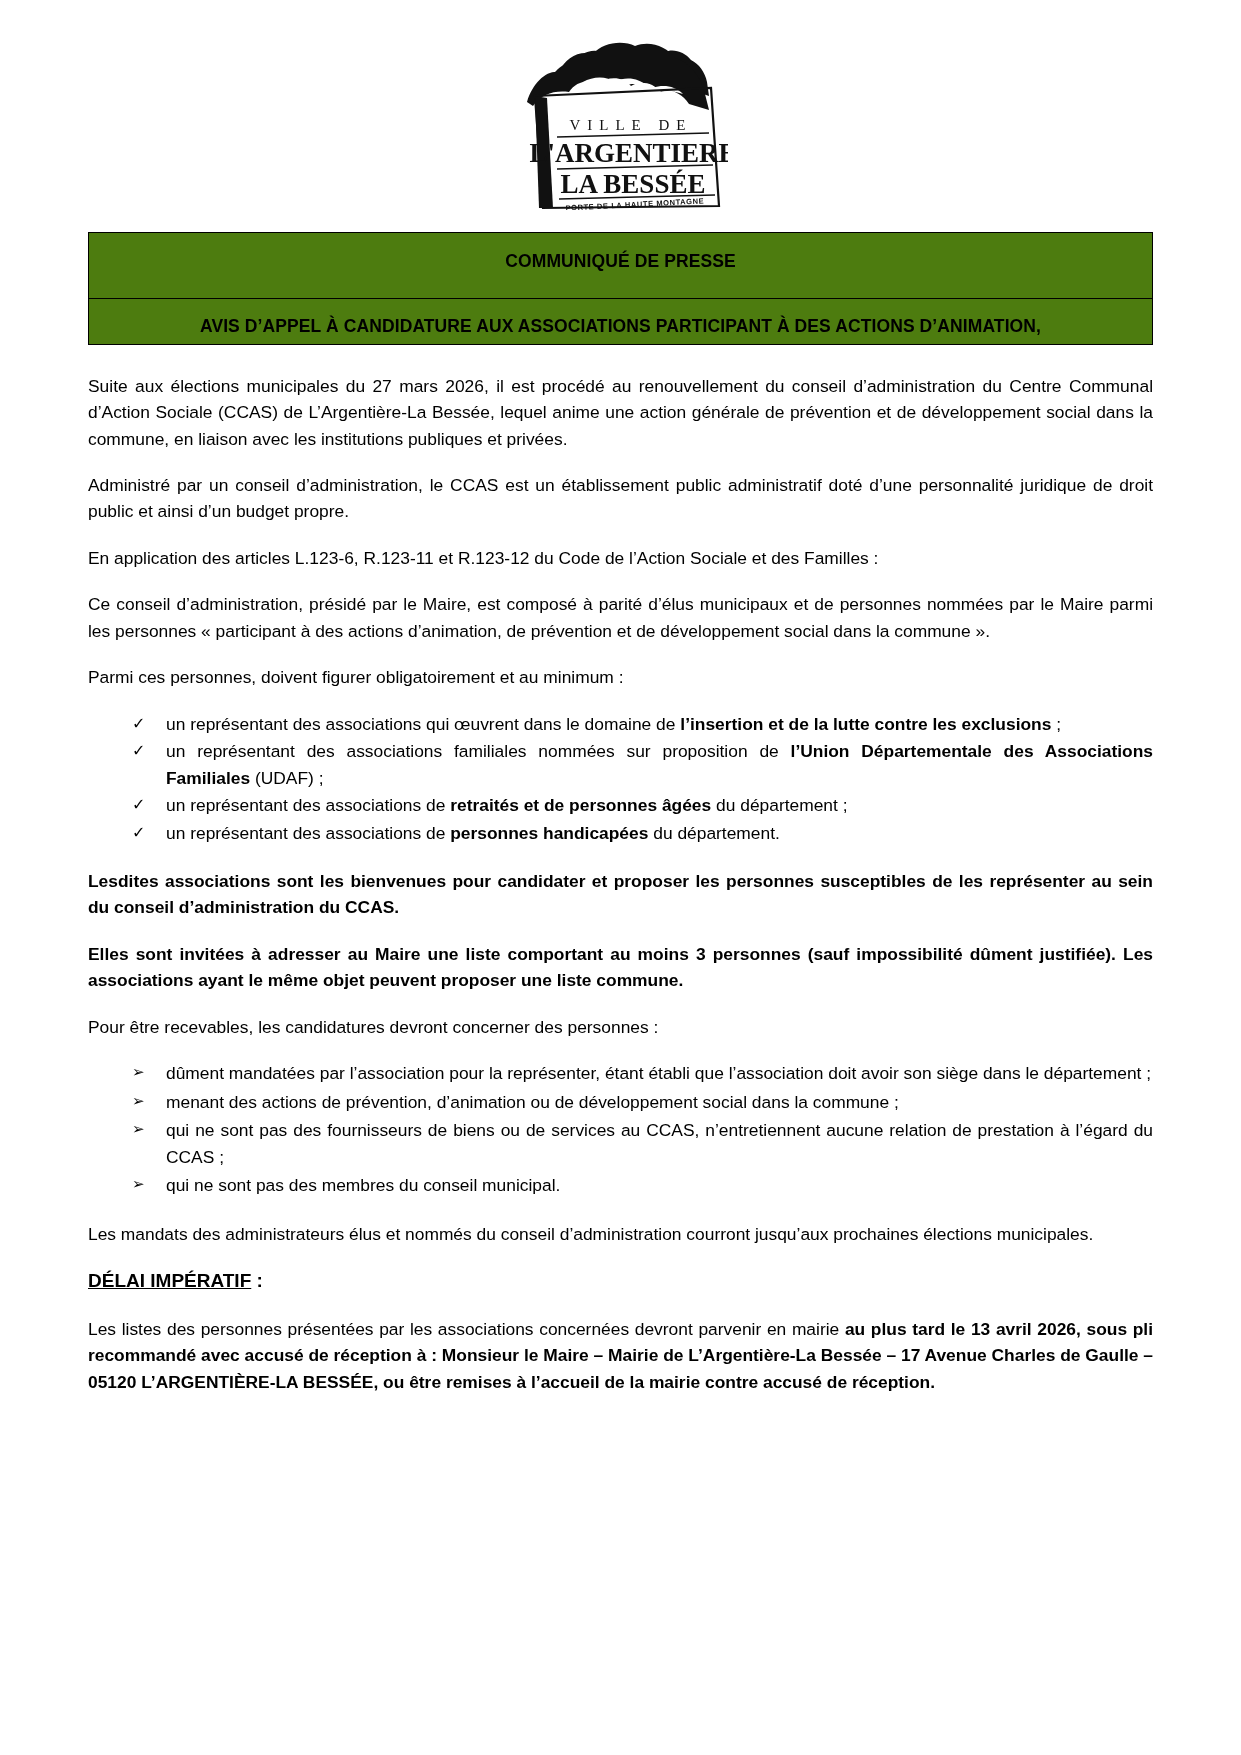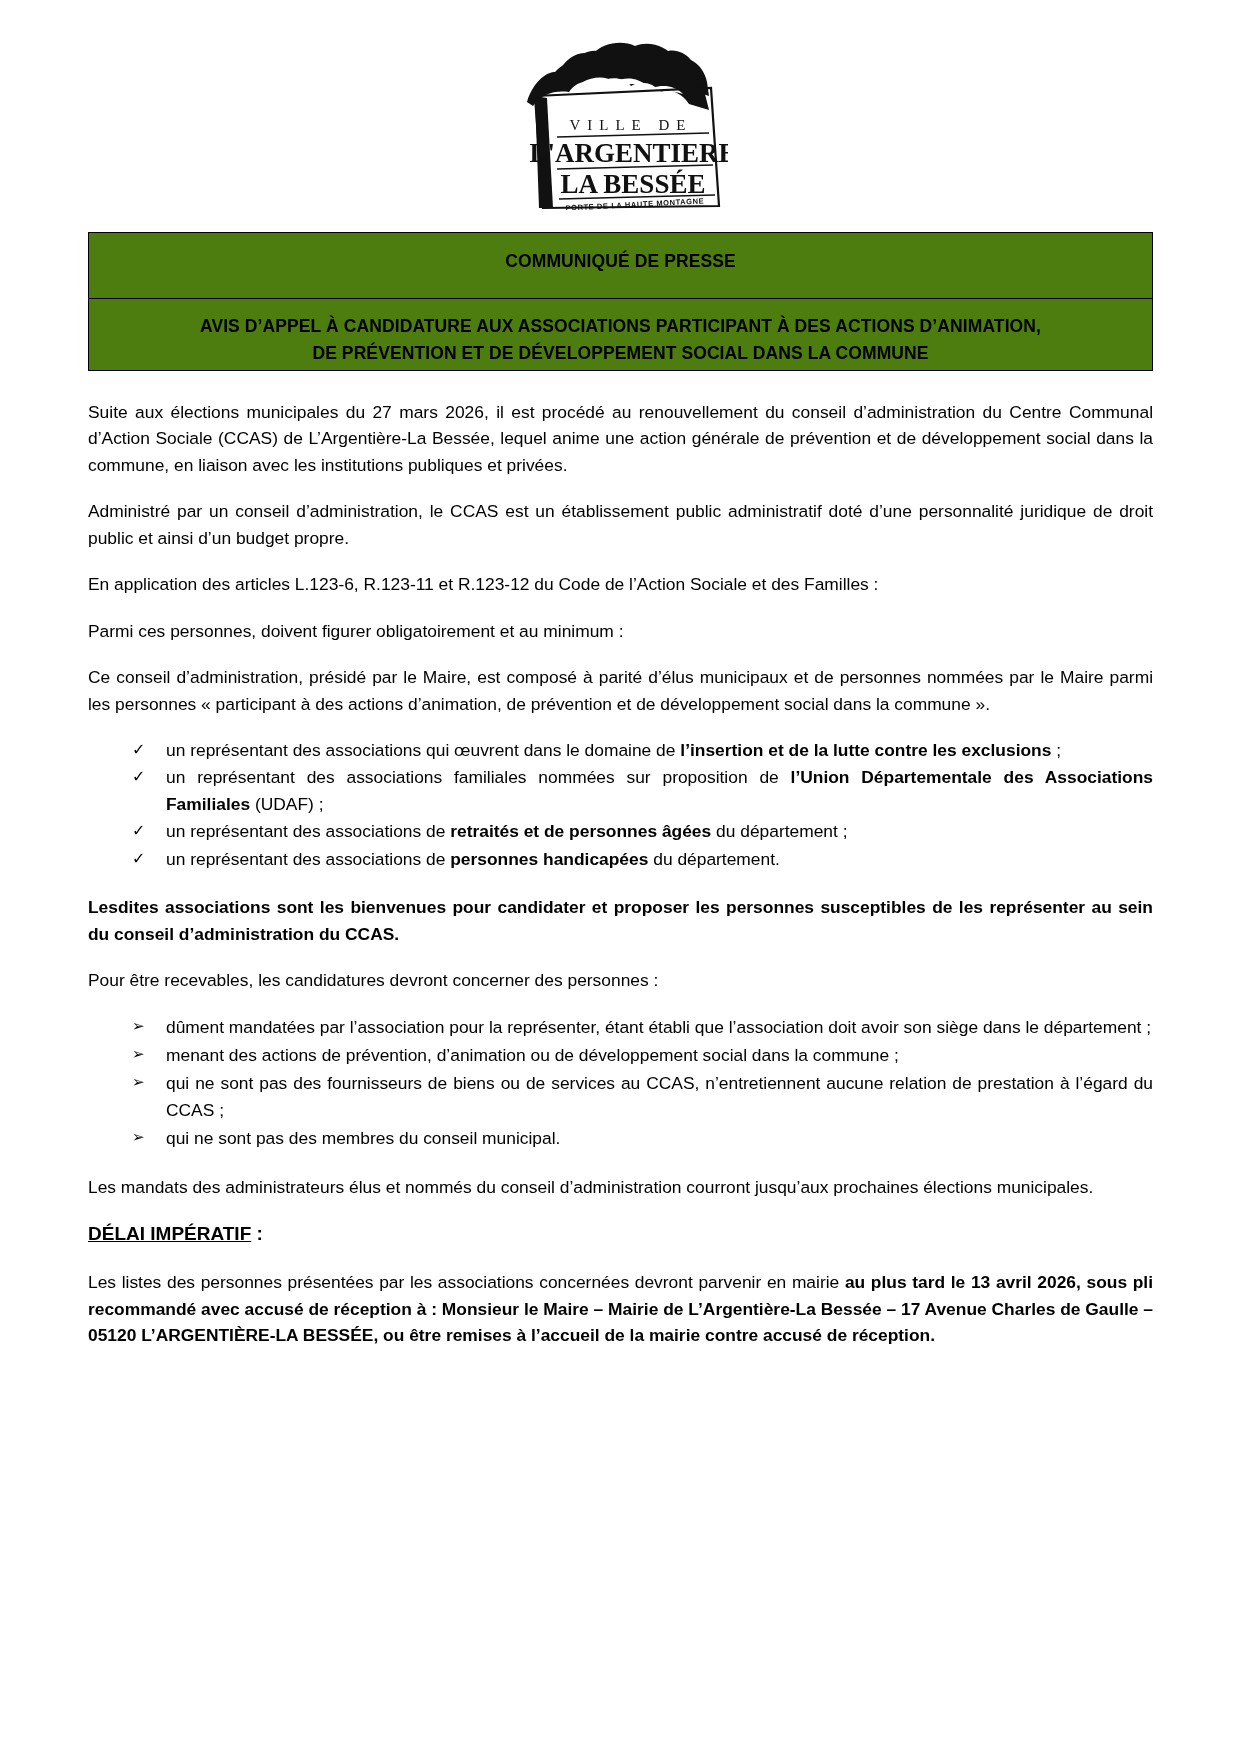--- a/index.html
+++ b/index.html
@@ -161,36 +161,35 @@
           <text x="122" y="169" font-family="'Liberation Sans', sans-serif" font-size="7.5" font-weight="bold" letter-spacing="0.6" text-anchor="middle" fill="#111111" transform="rotate(-3 122 169)">PORTE DE LA HAUTE MONTAGNE</text>
         </g>
       </svg>
     </div>
   </div>
 
   <div class="header-block">
     <div class="header-cell first">COMMUNIQUÉ DE PRESSE</div>
     <div class="header-cell second">
       <span>AVIS D’APPEL À CANDIDATURE AUX ASSOCIATIONS PARTICIPANT À DES ACTIONS D’ANIMATION,</span><br>
-      <span>DE PRÉVENTION ET DE DÉVELOPPEMENT SOCIAL DANS LA COMMUNE</span>
     </div>
   </div>
 
   <div class="content">
 
     <p class="para">Suite aux élections municipales du 27 mars 2026, il est procédé au renouvellement du conseil d’administration du Centre Communal d’Action Sociale (CCAS) de L’Argentière-La Bessée, lequel anime une action générale de prévention et de développement social dans la commune, en liaison avec les institutions publiques et privées.</p>
 
     <p class="para">Administré par un conseil d’administration, le CCAS est un établissement public administratif doté d’une personnalité juridique de droit public et ainsi d’un budget propre.</p>
 
     <p class="para">En application des articles L.123-6, R.123-11 et R.123-12 du Code de l’Action Sociale et des Familles :</p>
 
+    <p class="para">Ce conseil d’administration, présidé par le Maire, est composé à parité d’élus municipaux et de personnes nommées par le Maire parmi les personnes « participant à des actions d’animation, de prévention et de développement social dans la commune ».</p>
+
     <p class="para">Parmi ces personnes, doivent figurer obligatoirement et au minimum :</p>
 
-    <p class="para">Ce conseil d’administration, présidé par le Maire, est composé à parité d’élus municipaux et de personnes nommées par le Maire parmi les personnes « participant à des actions d’animation, de prévention et de développement social dans la commune ».</p>
-
     <ul class="bullets checks">
       <li>
         <span class="marker">✓</span>
         <span>un représentant des associations qui œuvrent dans le domaine de </span><b>l’insertion et de la lutte contre les exclusions</b><span> ;</span>
       </li>
       <li>
         <span class="marker">✓</span>
         <span>un représentant des associations familiales nommées sur proposition de </span><b>l’Union Départementale des Associations Familiales</b><span> (UDAF) ;</span>
       </li>
       <li>
@@ -198,20 +197,21 @@
         <span>un représentant des associations de </span><b>retraités et de personnes âgées</b><span> du département ;</span>
       </li>
       <li>
         <span class="marker">✓</span>
         <span>un représentant des associations de </span><b>personnes handicapées</b><span> du département.</span>
       </li>
     </ul>
 
     <p class="para allbold">Lesdites associations sont les bienvenues pour candidater et proposer les personnes susceptibles de les représenter au sein du conseil d’administration du CCAS.</p>
 
+    <p class="para allbold">Elles sont invitées à adresser au Maire une liste comportant au moins 3 personnes (sauf impossibilité dûment justifiée). Les associations ayant le même objet peuvent proposer une liste commune.</p>
 
     <p class="para">Pour être recevables, les candidatures devront concerner des personnes :</p>
 
     <ul class="bullets arrows">
       <li>
         <span class="marker">➢</span>
         <span>dûment mandatées par l’association pour la représenter, étant établi que l’association doit avoir son siège dans le département ;</span>
       </li>
       <li>
         <span class="marker">➢</span>

